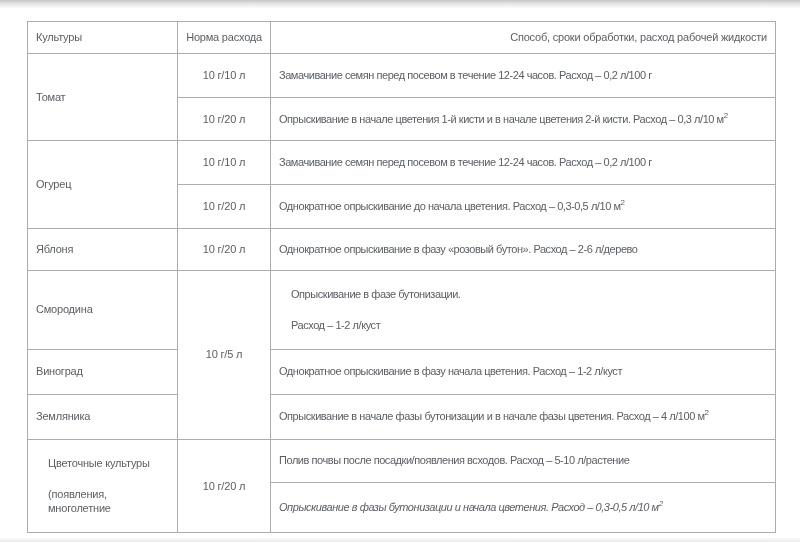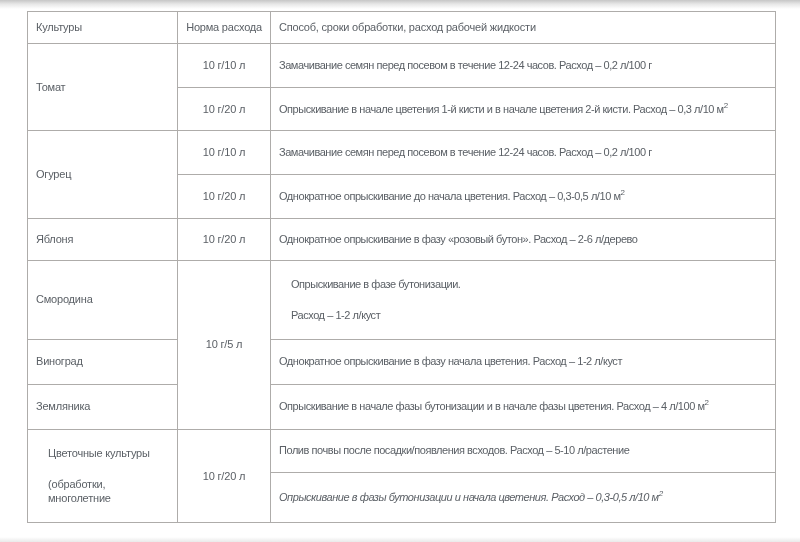--- a/index.html
+++ b/index.html
@@ -24,21 +24,21 @@
   .bottom-shadow {
     position: absolute;
     bottom: 0; left: 0; right: 0;
     height: 5px;
     background: linear-gradient(to top, #d8d8d8 0%, #ffffff 100%);
     opacity: 0.55;
   }
   table.dosage {
     position: absolute;
     left: 27px;
-    top: 11px;
+    top: 21px;
     width: 748px;
     border-collapse: collapse;
     table-layout: fixed;
     font-size: 11px;
     letter-spacing: -0.2px;
     line-height: 1.35;
   }
   table.dosage th,
   table.dosage td {
     border: 1px solid #aeacaa;
@@ -51,21 +51,21 @@
   th.h-culture, th.h-method { text-align: left; }
   th.h-rate { text-align: right; }
   td.culture { text-align: left; }
   td.rate { text-align: center; white-space: nowrap; }
   td.method {
     text-align: left;
     white-space: nowrap;
     letter-spacing: -0.45px;
     padding-left: 10px;
   }
-  th.h-method { padding-left: 10px; }
+  th.h-method { padding-left: 10px; text-align: right; }
   .two-line p { margin: 12px; }
   .two-line p.second { margin-top: 16px; }
   sup { font-size: 8px; line-height: 0; }
   
   tr.rh-header  { height: 32px; }
   tr.rh-44 { height: 44px; }
   tr.rh-43 { height: 43px; }
   tr.rh-59 { height: 42px; }
   tr.rh-70 { height: 70px; }
   tr.rh-45 { height: 45px; }
@@ -133,21 +133,21 @@
   </tr>
 
   <tr class="rh-45">
     <td class="culture">Земляника</td>
     <td class="method"><span>Опрыскивание в начале фазы бутонизации и в начале фазы цветения. Расход – 4 л/100 м</span><sup>2</sup></td>
   </tr>
 
   <tr class="rh-43">
     <td class="culture two-line" rowspan="2">
       <p>Цветочные культуры</p>
-      <p class="second">(обработки, многолетние</p>
+      <p class="second">(появления, многолетние</p>
     </td>
     <td class="rate" rowspan="2">10 г/20 л</td>
     <td class="method"><span>Полив почвы после посадки/появления всходов. Расход – 5-10 л/растение</span></td>
   </tr>
 
   <tr class="rh-50">
     <td class="method"><span>Опрыскивание в фазы бутонизации и начала цветения. Расход – 0,3-0,5 л/10 м</span><sup>2</sup></td>
   </tr>
 </tbody>
   </table>

